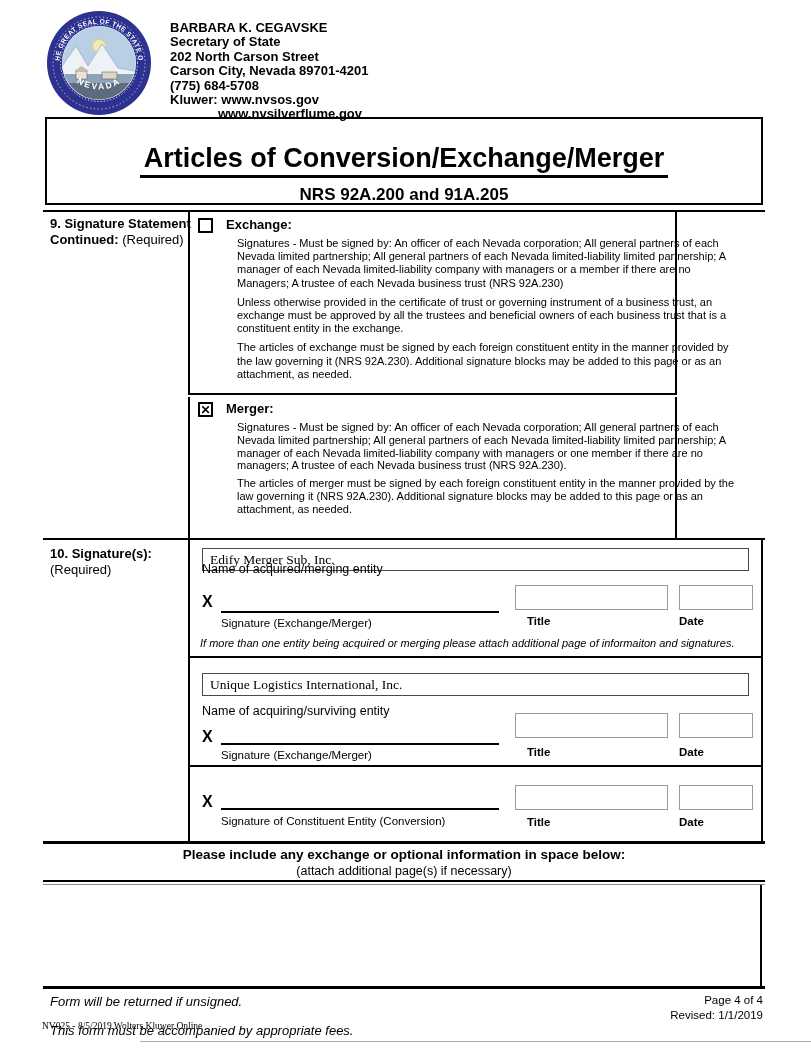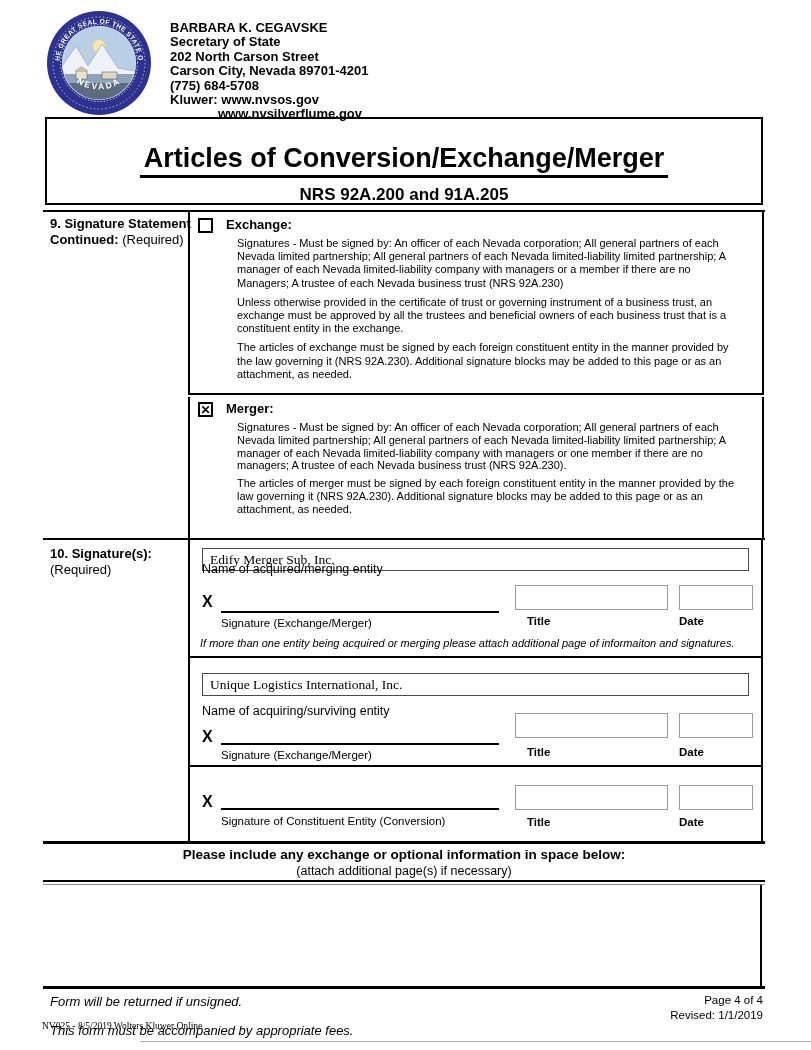--- a/index.html
+++ b/index.html
@@ -18,21 +18,21 @@
   .title-box .t2 { margin-top:7px; font-size:17px; font-weight:bold; }
 
   
   .hline { position:absolute; height:0; border-top:2px solid #000; }
   .hline-thin { position:absolute; height:0; border-top:1px solid #888; }
   .thick { position:absolute; background:#000; }
 
   
   .sec-label { position:absolute; left:50px; width:142px; font-size:13px; line-height:16px; }
   .sec-label b { font-weight:bold; }
-  .box9 { position:absolute; left:188px; width:576px; border-left:2px solid #000; border-right:2px solid #000; }
+  .box9 { position:absolute; left:188px; width:489px; border-left:2px solid #000; border-right:2px solid #000; }
   .checkbox { position:absolute; width:15px; height:15px; border:2px solid #000; display:flex; align-items:center; justify-content:center; font-weight:bold; font-size:12px; line-height:1; background:#fff; }
   .chk-head { position:absolute; left:36px; font-size:13px; font-weight:bold; }
   .paras { position:absolute; left:47px; width:505px; font-size:11px; }
   .paras p { margin-bottom:6px; }
   .p-ex p { line-height:13.2px; }
   .p-mg p { line-height:12.8px; margin-bottom:5px; }
 
   
   .col10 { position:absolute; left:188px; top:540px; width:575px; height:301px; border-left:2px solid #000; border-right:2px solid #000; }
   .entity-input { position:absolute; left:12px; width:547px; height:23px; border:1px solid #4a4a4a; font-family:"Liberation Serif", serif; font-size:13.5px; line-height:21px; padding-left:7px; background:#fff; }

